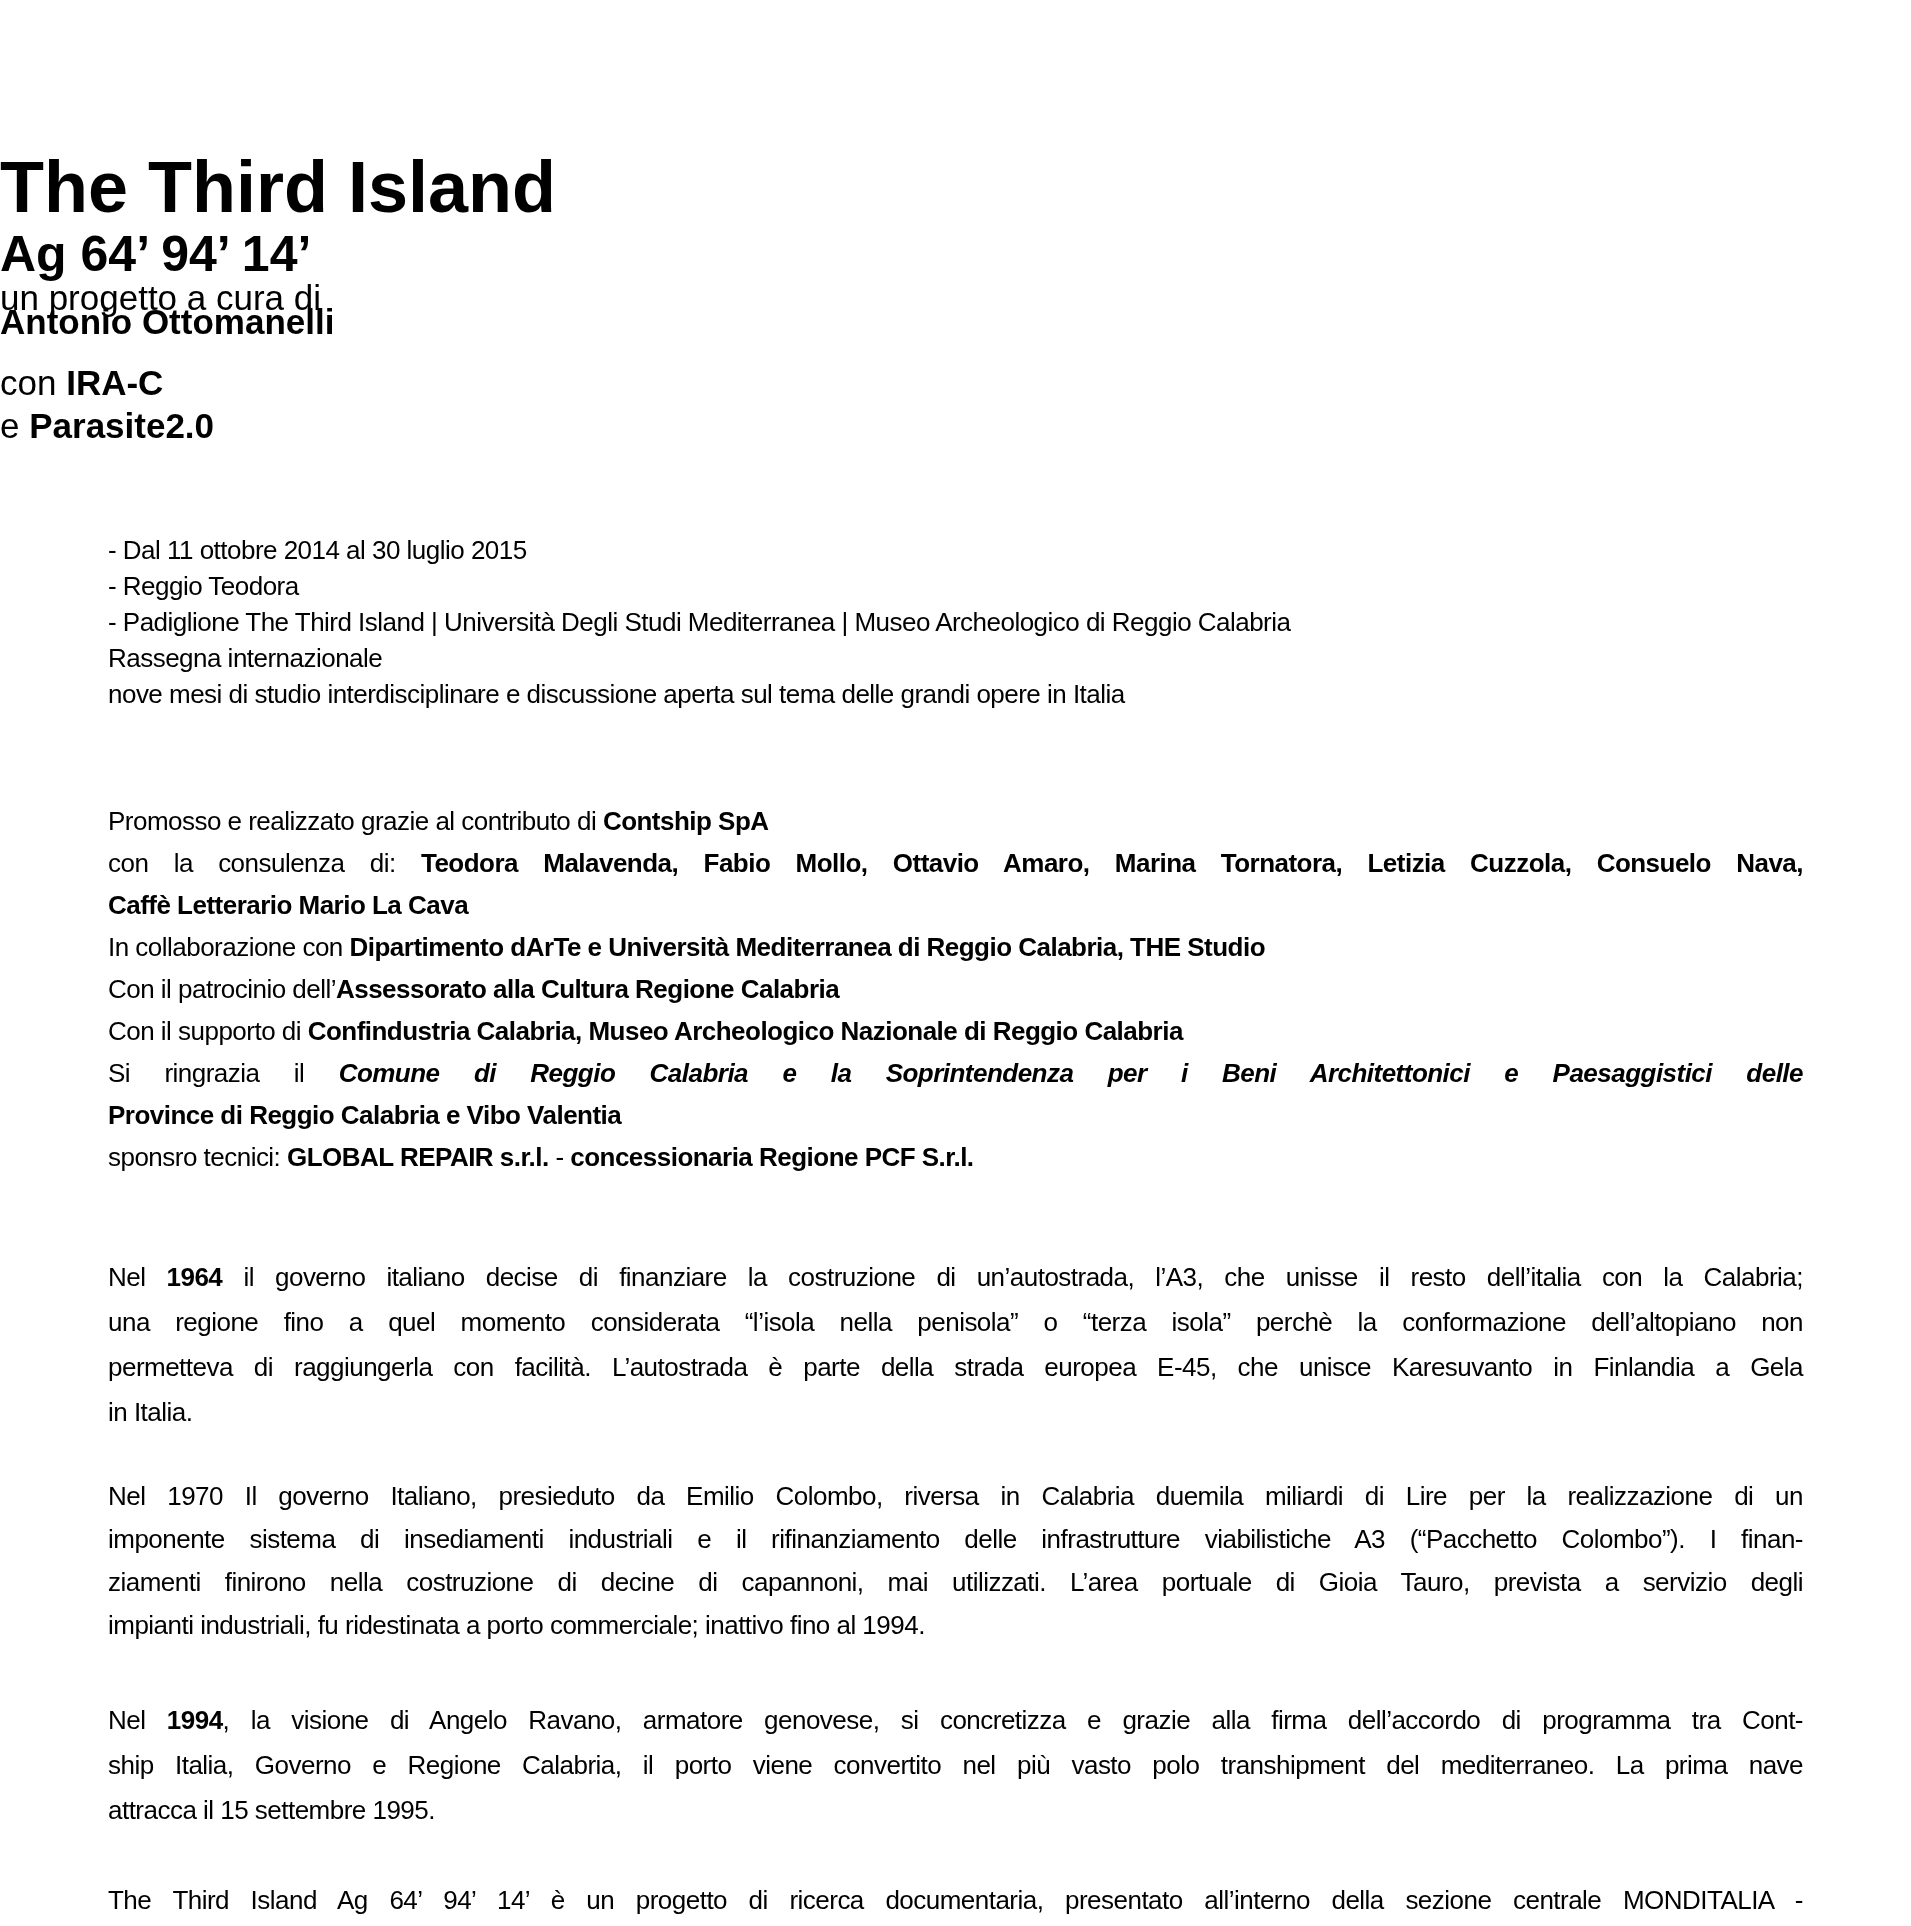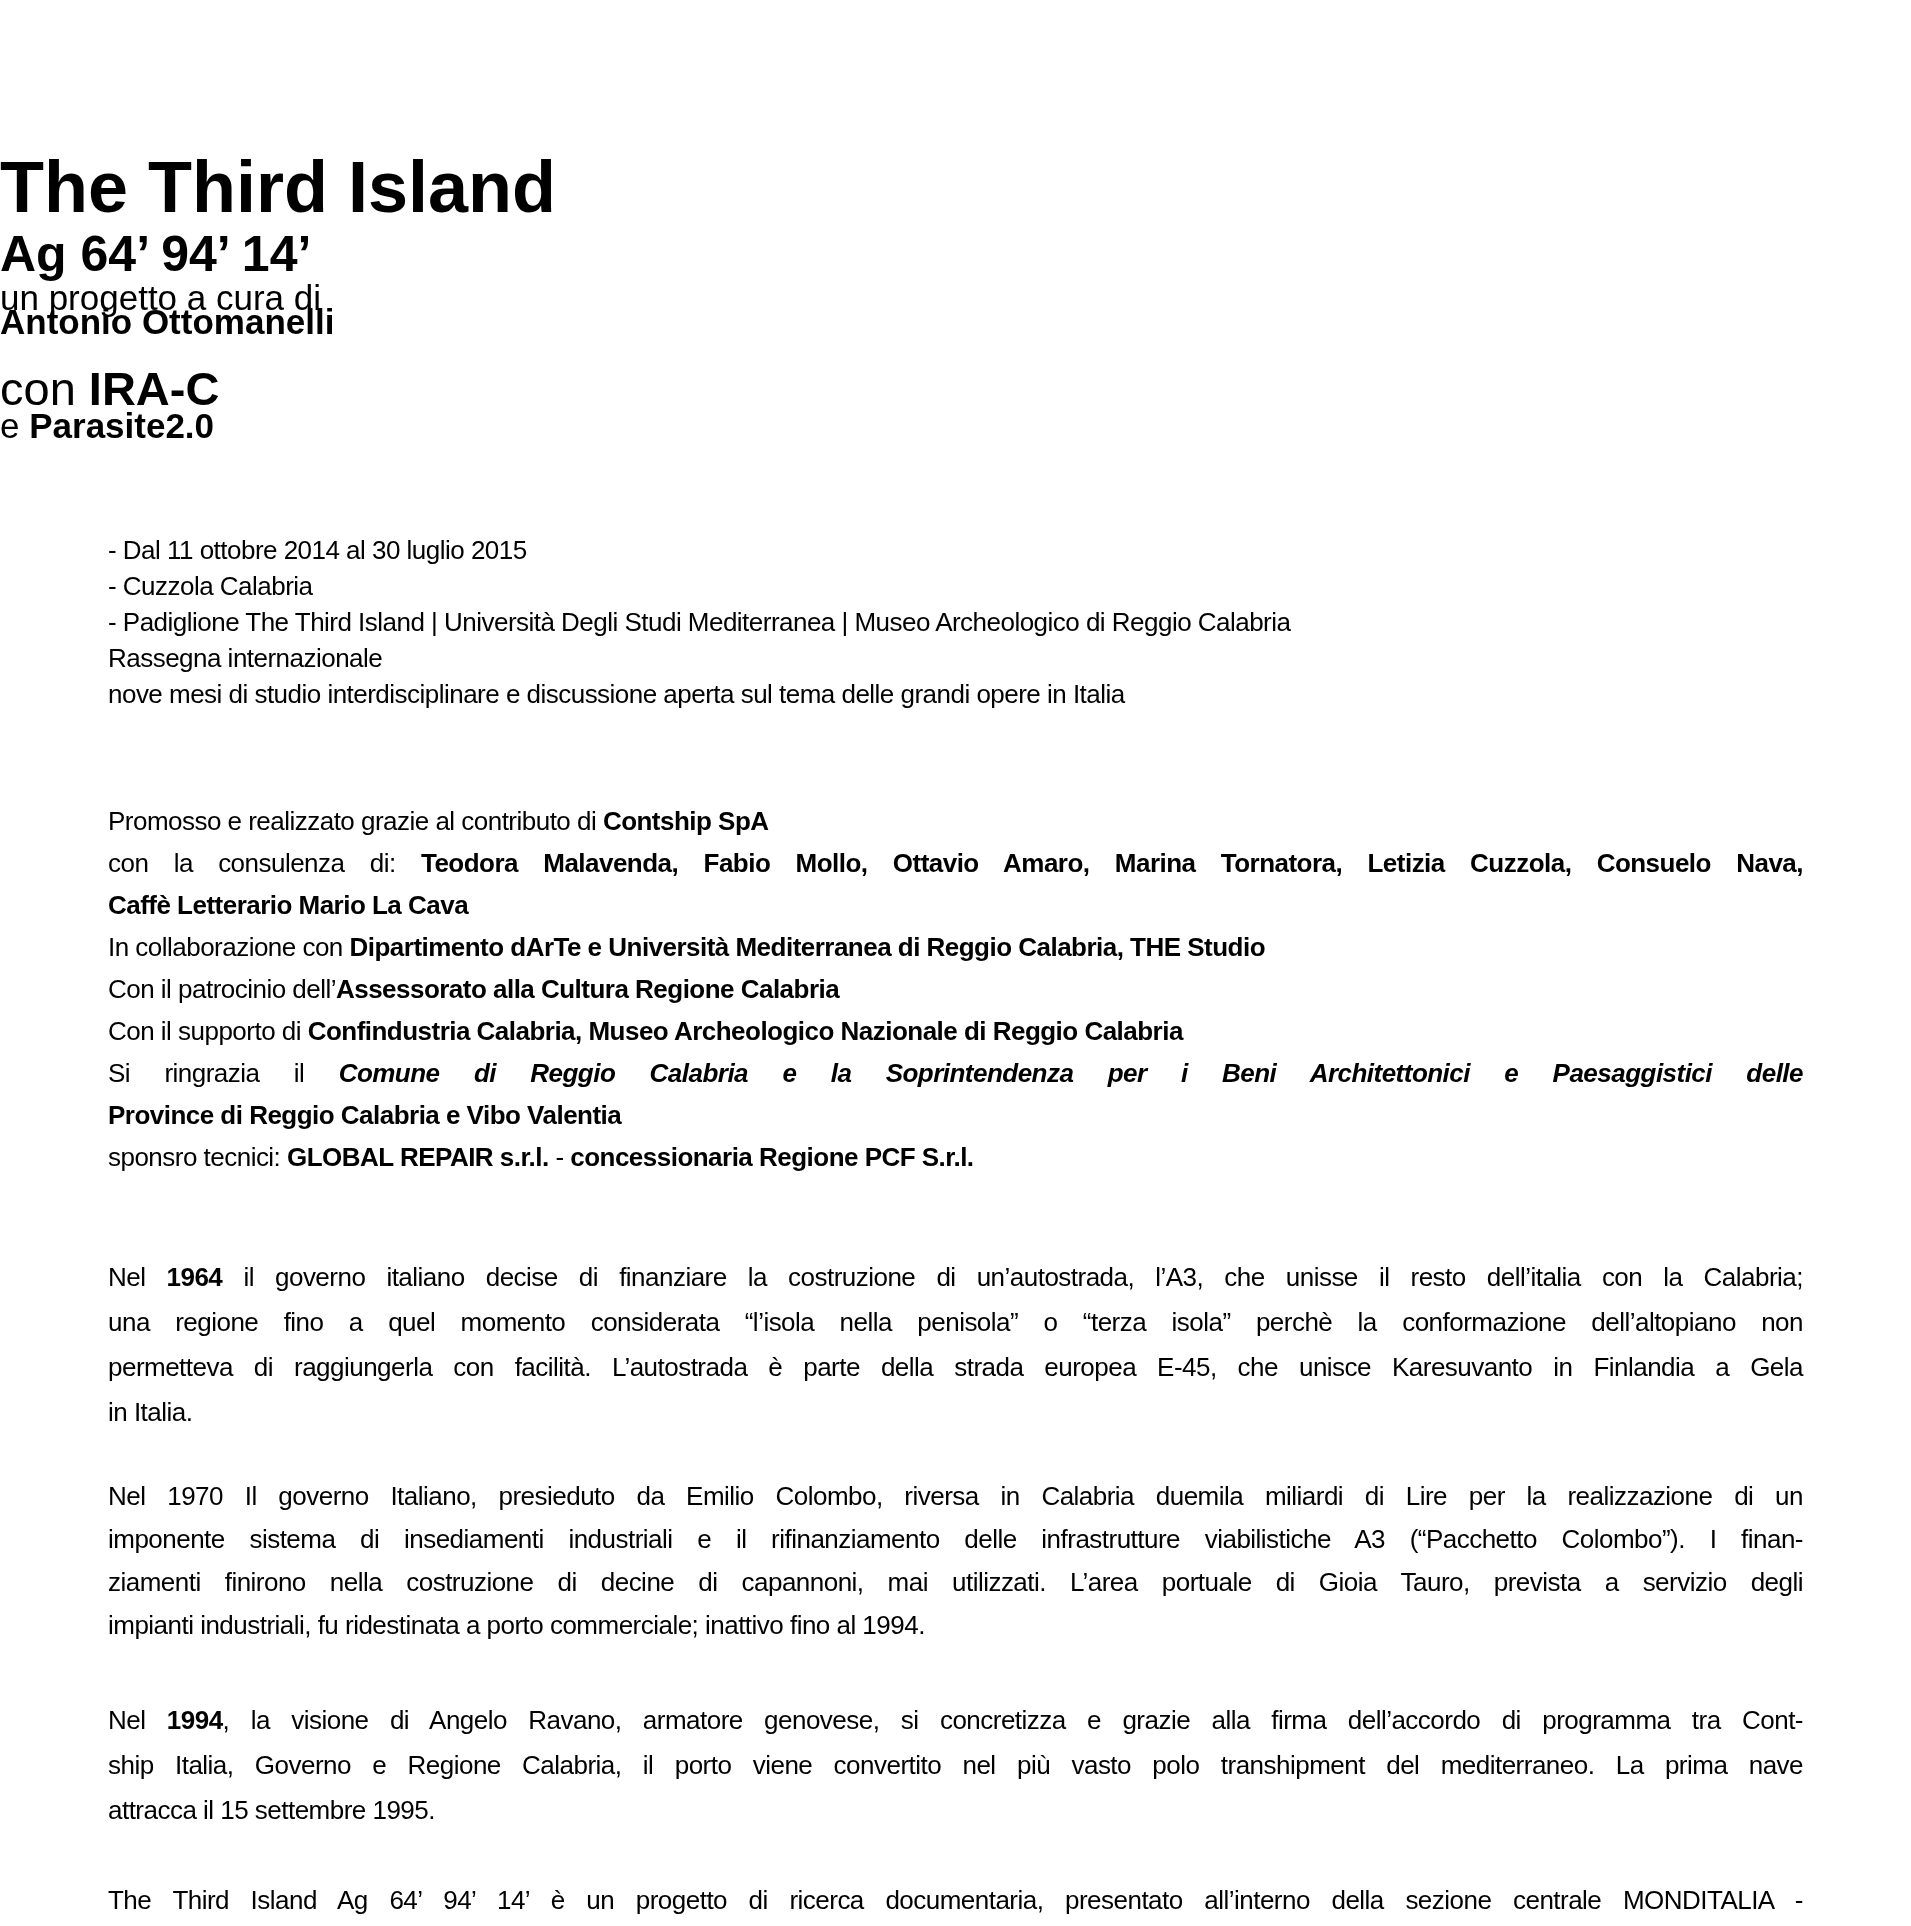--- a/index.html
+++ b/index.html
@@ -11,21 +11,21 @@
     color:#000000;
     font-family:"Liberation Sans","DejaVu Sans",sans-serif;
     overflow:hidden;
   }
   
   .hline{position:absolute;left:0;width:100%;text-align:left;line-height:1;white-space:nowrap;}
   .h-title{top:151px;font-size:72px;font-weight:bold;}
   .h-sub{top:229px;font-size:50px;font-weight:bold;}
   .h-l3{top:280px;font-size:35px;}
   .h-l4{top:304px;font-size:35px;font-weight:bold;}
-  .h-l5{top:365px;font-size:47px;}
+  .h-l5{top:365px;font-size:35px;}
   .h-l6{top:408px;font-size:35px;}
   .h-l5 b,.h-l6 b{font-weight:bold;}
   
   .block{
     position:absolute;left:108px;width:1695px;
     font-size:26px;letter-spacing:-0.02em;
   }
   .line{min-height:1em;}
   .info{top:532px;line-height:36px;}
   .credits{top:800px;line-height:42px;}
@@ -45,21 +45,21 @@
 
   <div class="hline h-title">The Third Island</div>
   <div class="hline h-sub">Ag 64’ 94’ 14’</div>
   <div class="hline h-l3">un progetto a cura di</div>
   <div class="hline h-l4">Antonio Ottomanelli</div>
   <div class="hline h-l5"><span>con </span><b>IRA-C</b></div>
   <div class="hline h-l6"><span>e </span><b>Parasite2.0</b></div>
 
   <div class="block info">
       <div class="line"><span>- Dal 11 ottobre 2014 al 30 luglio 2015</span></div>
-      <div class="line"><span>- Cuzzola Calabria</span></div>
+      <div class="line"><span>- Reggio Teodora</span></div>
       <div class="line"><span>- Padiglione The Third Island | Università Degli Studi Mediterranea | Museo Archeologico di Reggio Calabria</span></div>
       <div class="line"><span>Rassegna internazionale</span></div>
       <div class="line"><span>nove mesi di studio interdisciplinare e discussione aperta sul tema delle grandi opere in Italia</span></div>
     </div>
 
   <div class="block credits">
       <div class="line"><span>Promosso e realizzato grazie al contributo di  </span><span style="font-weight: bold; margin-top: 37px;">Contship SpA</span></div>
       <div class="line"><span>con la consulenza di: </span><span style="font-weight: bold;">Teodora Malavenda, Fabio Mollo, Ottavio Amaro, Marina Tornatora, Letizia Cuzzola, Consuelo Nava,</span></div>
       <div class="line"><span style="font-weight: bold;">Caffè Letterario Mario La Cava</span></div>
       <div class="line"><span>In collaborazione con </span><span style="font-weight: bold;">Dipartimento dArTe e Università Mediterranea di Reggio Calabria, THE Studio</span></div>

